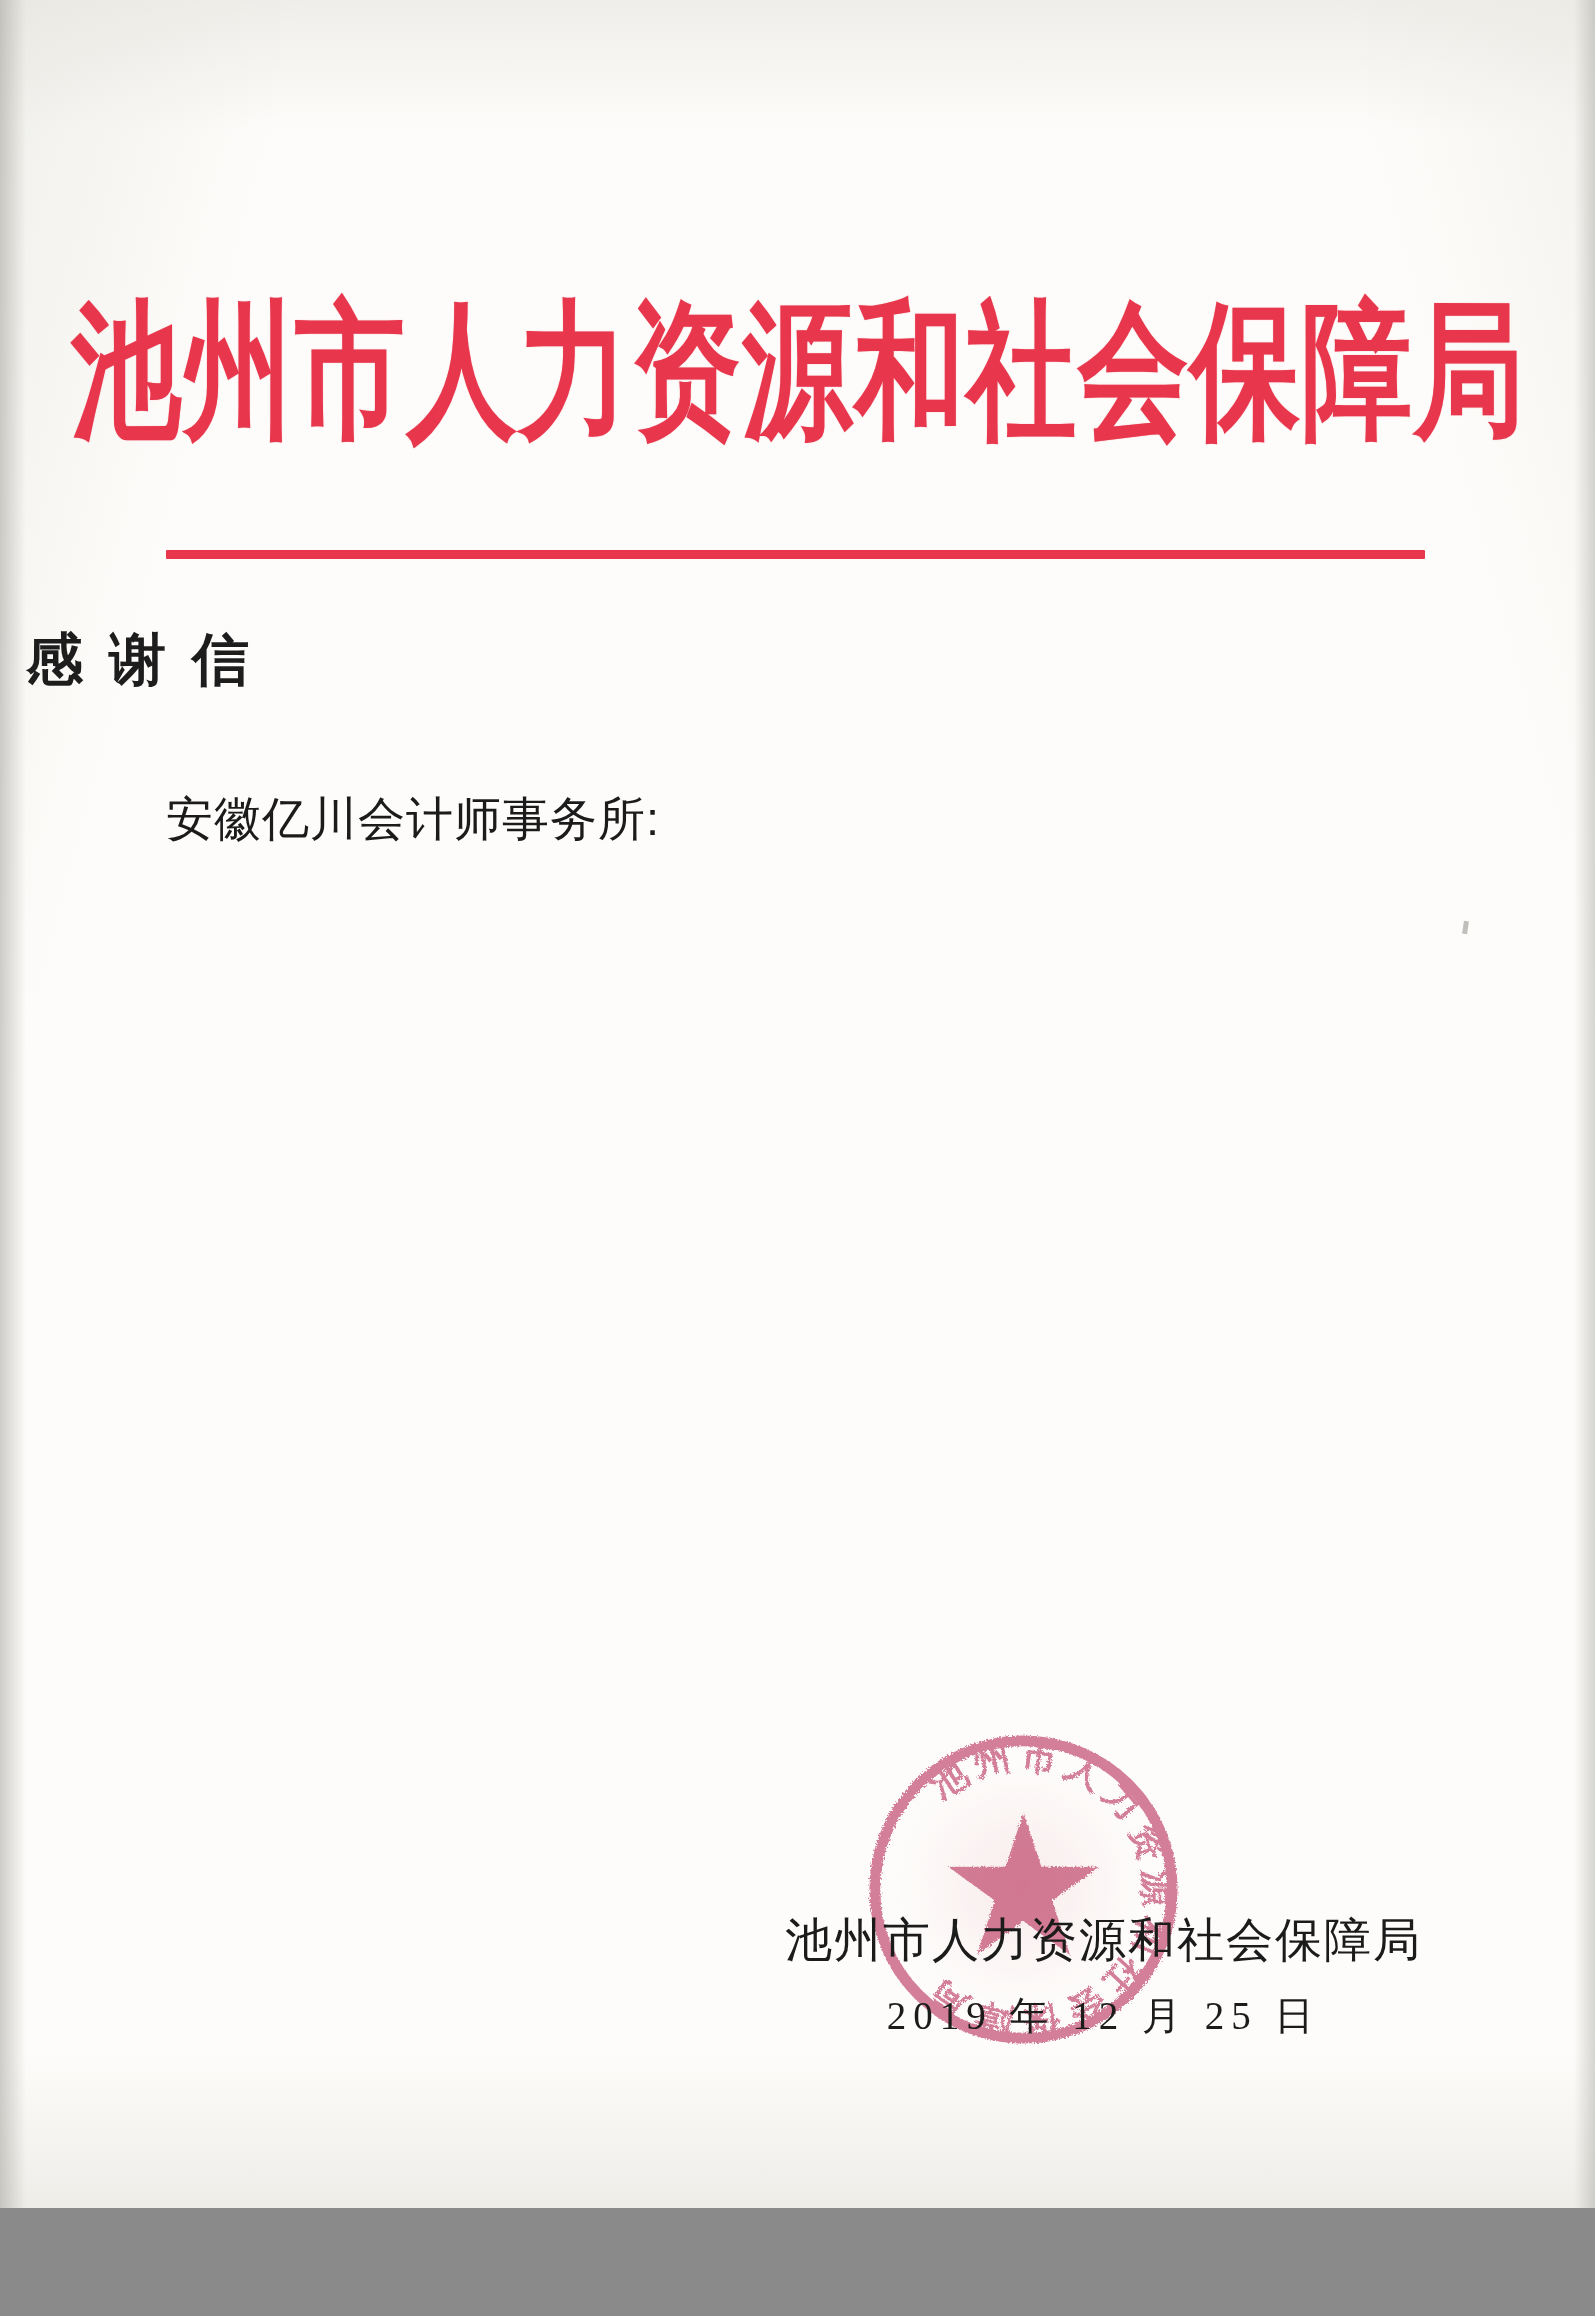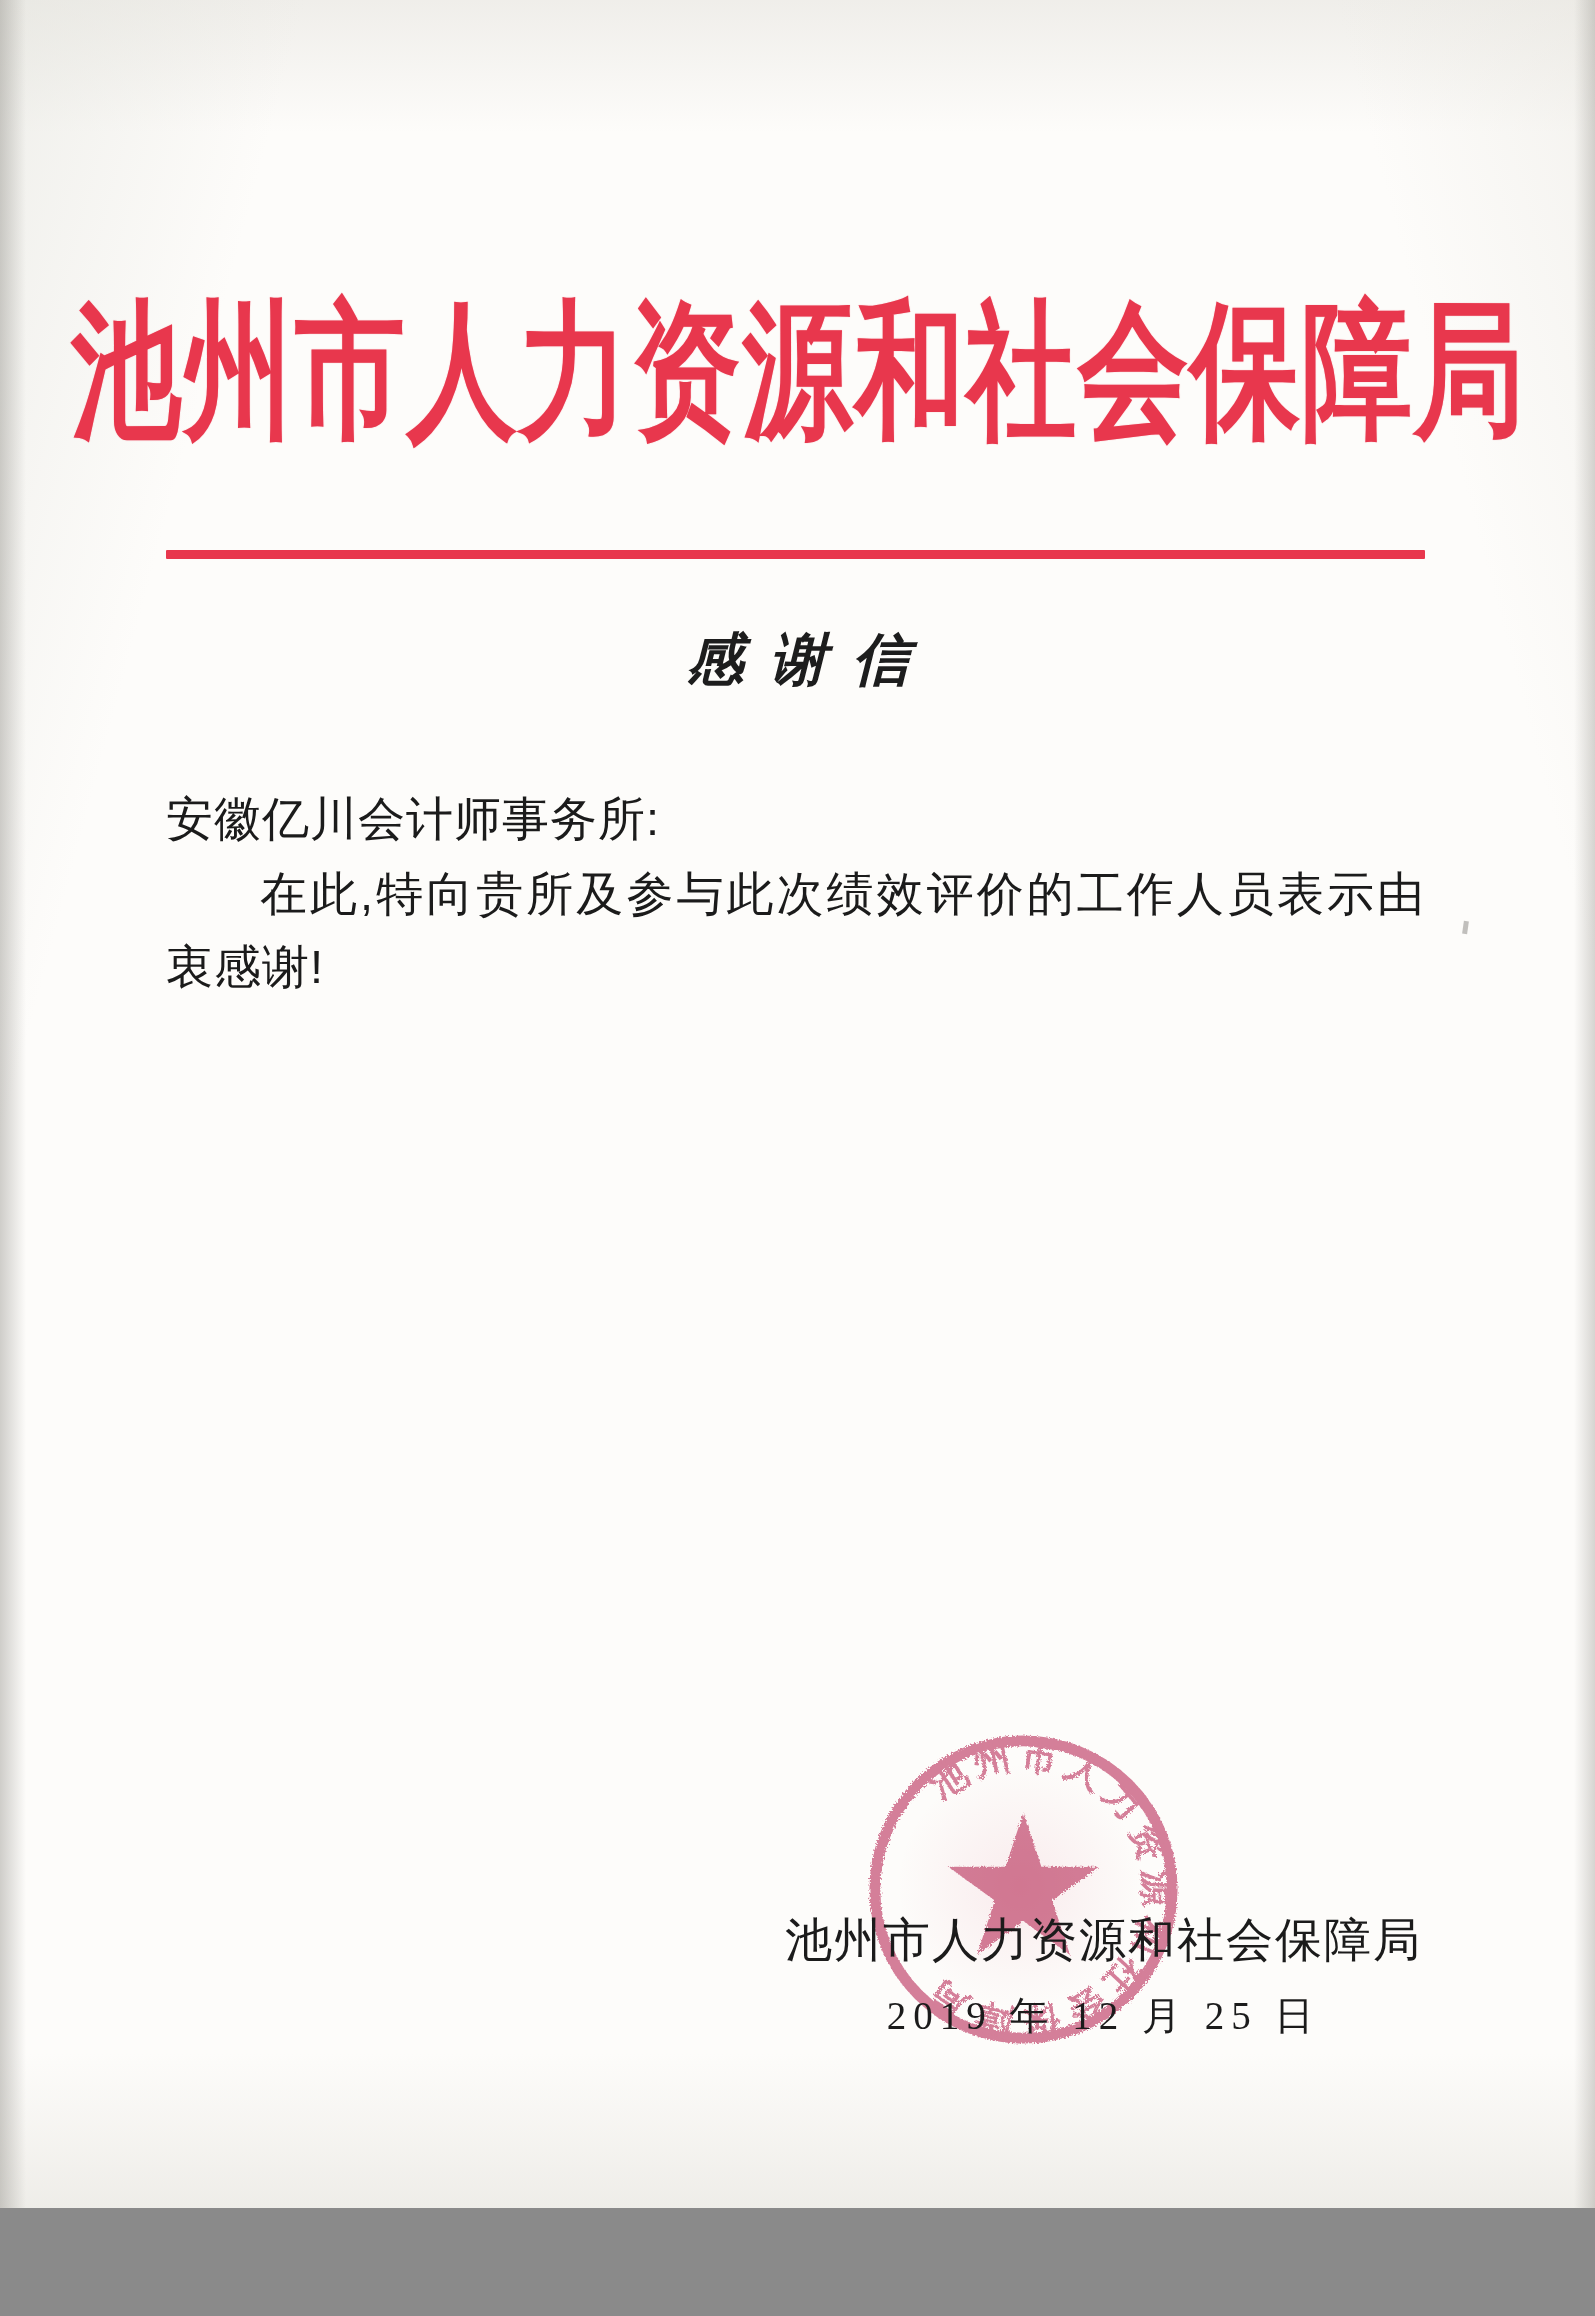--- a/index.html
+++ b/index.html
@@ -71,28 +71,27 @@
     height: 9px;
     background: #e8374d;
     border-radius: 1px;
   }
 
   
   .doc-heading {
     position: absolute;
     left: 0; right: 0;
     top: 622px;
-    text-align: center;
+    text-align: left;
     color: #1d1d1d;
     font-family: "DejaVu Serif", "Liberation Serif", serif;
     font-weight: bold;
     font-size: 57px;
     letter-spacing: 26px;
     text-indent: 26px;
-    font-style: italic;
   }
 
   
   .body-block {
     position: absolute;
     left: 166px;
     top: 782px;
     width: 1259px;
     color: #1b1b1b;
     font-family: Liberation Sans, sans-serif;
@@ -186,21 +185,20 @@
   <div class="letterhead">
     <span class="letterhead-title">池州市人力资源和社会保障局</span>
   </div>
 
   <div class="header-rule"></div>
 
   <div class="doc-heading">感谢信</div>
 
   <div class="body-block">
     <p class="salutation">安徽亿川会计师事务所:</p>
-    <p class="para">在此,特向贵所及参与此次绩效评价的工作人员表示由衷感谢!</p>
   </div>
 
   <div class="seal-smudge"></div>
 
   <div class="seal">
     <svg viewBox="0 0 332 332" xmlns="http://www.w3.org/2000/svg">
       <defs>
         <path id="sealArc" d="M 166,166 m -122,0 a 122,122 0 1,1 244,0 a 122,122 0 1,1 -244,0"></path>
         <filter id="rough">
           <feTurbulence type="fractalNoise" baseFrequency="0.55" numOctaves="3" result="n"></feTurbulence>

